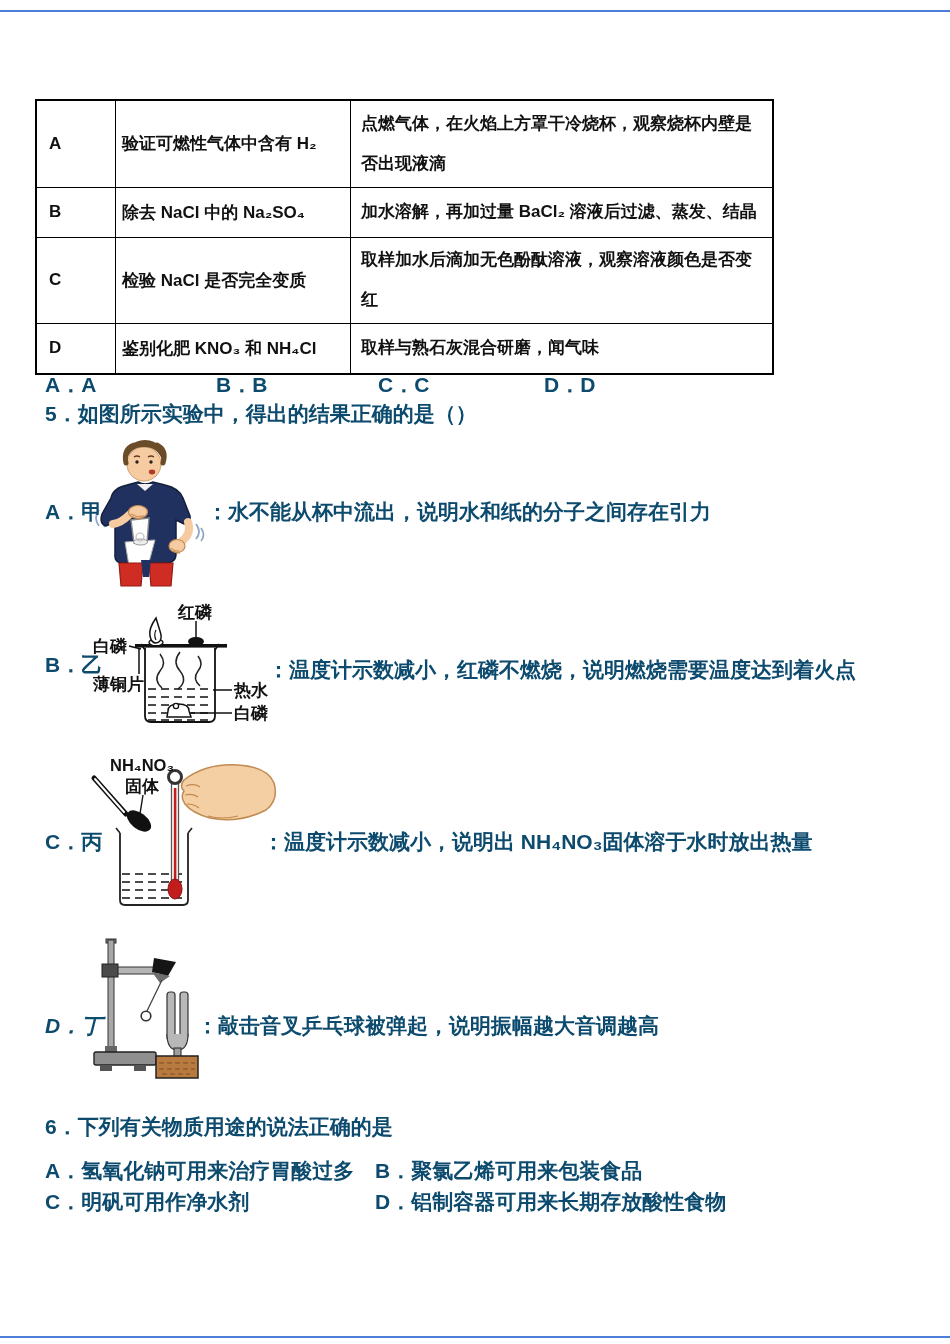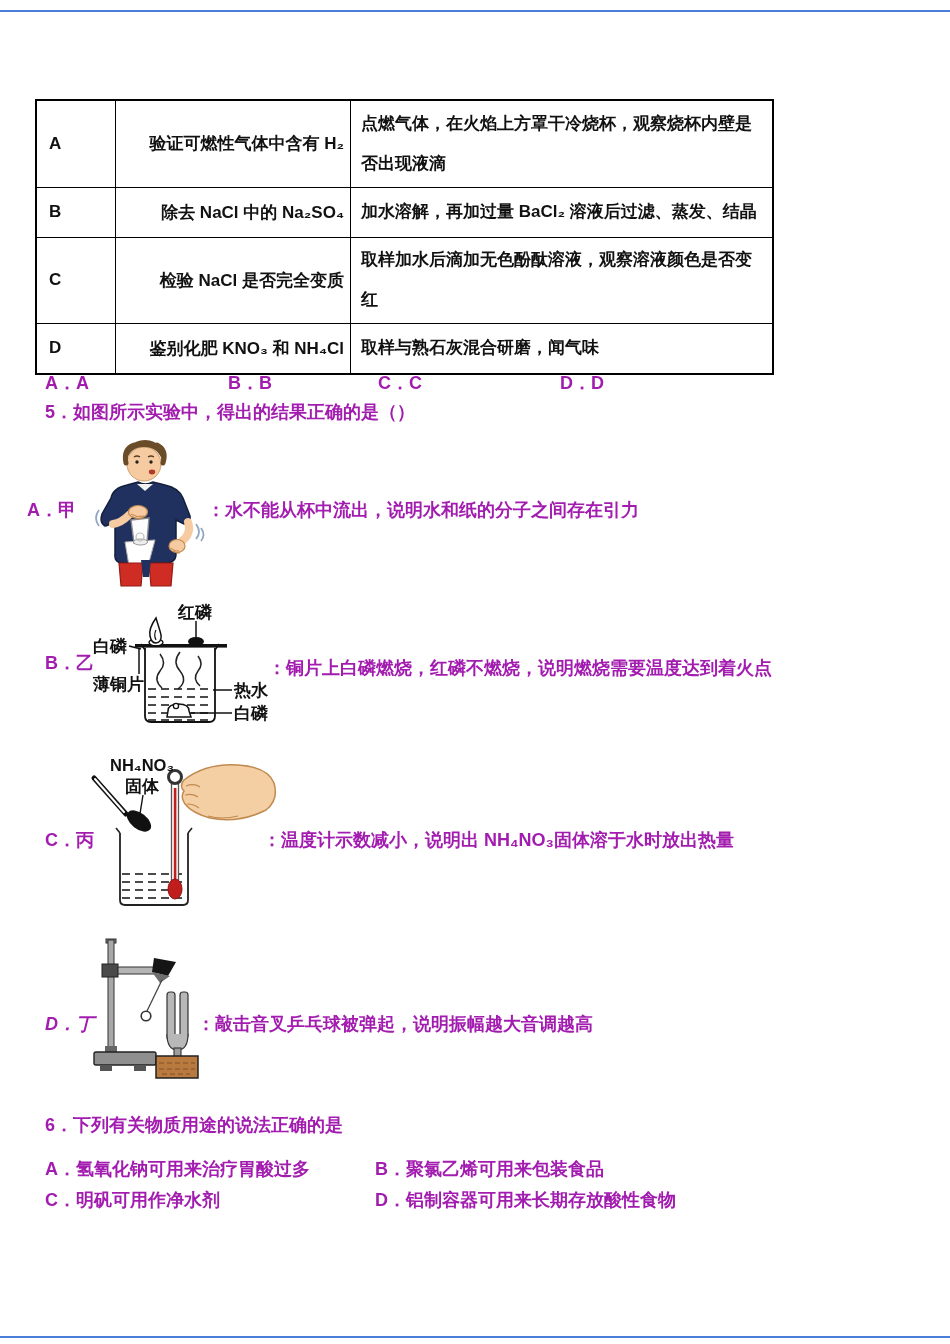--- a/index.html
+++ b/index.html
@@ -1,25 +1,25 @@
 <!DOCTYPE html>
 <html><head>
 <meta charset="utf-8">
 <style>
   html,body{margin:0;padding:0;background:#fff;}
   .page{position:relative;width:950px;height:1344px;background:#ffffff;overflow:hidden;
         font-family:"Liberation Sans","DejaVu Sans",sans-serif;color:#111;font-weight:700;}
   .rule{position:absolute;left:0;width:950px;height:2px;}
-  .txt{position:absolute;font-size:18px;font-weight:700;white-space:nowrap;color:#a21caf;}
+  .txt{position:absolute;font-size:21px;font-weight:700;white-space:nowrap;color:#0c4a6e;}
   
   table.qtable{position:absolute;left:35px;top:99px;width:688px;border-collapse:collapse;
                border:2px solid #000;table-layout:fixed;}
   table.qtable td{border:1.6px solid #000;font-size:17px;font-weight:700;color:#111;vertical-align:middle;margin-top:44px;}
   td.c-letter{width:65px;padding-left:12px;}
-  td.c-task{width:222px;text-align:right;padding:13px 6px;}
+  td.c-task{width:222px;text-align:left;padding:13px 6px;}
   td.c-proc{width:401px;padding:0 10px;line-height:40px;white-space:normal;}
   tr.rA{height:87px;} tr.rB{height:45px;} tr.rC{height:86px;} tr.rD{height:46px;}
   svg{position:absolute;pointer-events:none;}
   svg text{font-family:"Liberation Sans","DejaVu Sans",sans-serif;font-weight:700;fill:#111;}
 </style>
 </head>
 <body>
 
 <div class="page">
 
@@ -45,23 +45,23 @@
     </tr>
     <tr class="rD">
       <td class="c-letter">D</td>
       <td class="c-task">鉴别化肥 KNO₃ 和 NH₄Cl</td>
       <td class="c-proc">取样与熟石灰混合研磨，闻气味</td>
     </tr>
   </tbody>
     </table>
 
   <span class="txt" style="left:45px;top:371px;">A．A</span>
-  <span class="txt" style="left:228px;top:371px;text-align:center;">B．B</span>
+  <span class="txt" style="left:216px;top:371px;text-align:center;">B．B</span>
   <span class="txt" style="left:378px;top:371px;">C．C</span>
-  <span class="txt" style="left:544px;top:371px;margin-left:16px;">D．D</span>
+  <span class="txt" style="left:544px;top:371px;">D．D</span>
 
   <span class="txt" style="left:45px;top:400px;">5．如图所示实验中，得出的结果正确的是（）</span>
 
   <svg style="left:93px;top:436px;" width="112" height="152" viewBox="0 0 112 152">
     <path d="M6,74 q-6,8 0,16" fill="none" stroke="#8fa6c4" stroke-width="1.8"></path>
     <path d="M12,78 q-5,7 0,13" fill="none" stroke="#8fa6c4" stroke-width="1.8"></path>
     <path d="M103,88 q6,8 0,15" fill="none" stroke="#8fa6c4" stroke-width="1.8"></path>
     <path d="M108,92 q5,7 0,13" fill="none" stroke="#8fa6c4" stroke-width="1.8"></path>
     <circle cx="51" cy="28" r="17" fill="#f7cba1" stroke="#caa06e" stroke-width="1"></circle>
     <path d="M33,27 Q32,5 52,4 Q72,5 70,27 Q66,11 51,11 Q36,11 33,27 Z" fill="#6b4c28"></path>
@@ -81,21 +81,21 @@
     <path d="M32,106 L62,104 L55,130 L36,130 Z" fill="#ffffff" stroke="#aaaaaa" stroke-width="1"></path>
     <path d="M38,84 L56,82 L54,106 L41,107 Z" fill="#fdfdfd" stroke="#8a8a8a" stroke-width="1.4"></path>
     <ellipse cx="47.5" cy="106" rx="7" ry="3" fill="#eeeeee" stroke="#999999" stroke-width="1"></ellipse>
     <circle cx="47" cy="101" r="4" fill="none" stroke="#bbbbbb" stroke-width="1.2"></circle>
     <ellipse cx="45" cy="76" rx="9.5" ry="6.5" fill="#f7cba1" stroke="#c08a50" stroke-width="1.2"></ellipse>
     <path d="M38,78 q6,4 13,2 M40,81 q5,3 10,1" fill="none" stroke="#c08a50" stroke-width="1"></path>
     <path d="M26,127 L50,127 L48,150 L28,150 Z" fill="#cf2d24" stroke="#931b14" stroke-width="1.2"></path>
     <path d="M56,127 L80,127 L78,150 L58,150 Z" fill="#cf2d24" stroke="#931b14" stroke-width="1.2"></path>
     <path d="M48,124 L58,124 L56,141 L50,141 Z" fill="#20315f"></path>
   </svg>
-  <span class="txt" style="left:27px;top:498px;text-align:center;">A．甲</span>
+  <span class="txt" style="left:45px;top:498px;text-align:center;">A．甲</span>
   <span class="txt" style="left:207px;top:498px;">：水不能从杯中流出，说明水和纸的分子之间存在引力</span>
 
   <svg style="left:88px;top:594px;" width="190" height="145" viewBox="0 0 190 145">
     <line x1="57" y1="56" x2="53" y2="50" stroke="#111" stroke-width="1.5"></line>
     <line x1="127" y1="56" x2="131" y2="50" stroke="#111" stroke-width="1.5"></line>
     <path d="M57,54 L57,122 Q57,128 63,128 L121,128 Q127,128 127,122 L127,54" fill="none" stroke="#111" stroke-width="1.8"></path>
     <path d="M72,60 q7,9 0,17 q-7,9 2,17" fill="none" stroke="#222" stroke-width="1.5"></path>
     <path d="M92,58 q-8,10 0,19 q8,10 -2,18" fill="none" stroke="#222" stroke-width="1.5"></path>
     <path d="M110,62 q6,8 0,15 q-6,8 2,15" fill="none" stroke="#222" stroke-width="1.5"></path>
     <line x1="60" y1="95" x2="124" y2="95" stroke="#111" stroke-width="1.7" stroke-dasharray="8 5"></line>
@@ -115,21 +115,21 @@
     <line x1="51" y1="80" x2="51" y2="54" stroke="#111" stroke-width="1.5"></line>
     <line x1="125" y1="96" x2="144" y2="96" stroke="#111" stroke-width="1.5"></line>
     <line x1="103" y1="119" x2="144" y2="119" stroke="#111" stroke-width="1.5"></line>
     <text x="90" y="24" font-size="17">红磷</text>
     <text x="5" y="58" font-size="17">白磷</text>
     <text x="5" y="96" font-size="17">薄铜片</text>
     <text x="146" y="102" font-size="17">热水</text>
     <text x="146" y="125" font-size="17">白磷</text>
   </svg>
   <span class="txt" style="left:45px;top:651px;">B．乙</span>
-  <span class="txt" style="left:268px;top:656px;">：铜片上白磷燃烧，红磷不燃烧，说明燃烧需要温度达到着火点</span>
+  <span class="txt" style="left:268px;top:656px;">：温度计示数减小，红磷不燃烧，说明燃烧需要温度达到着火点</span>
 
   <svg style="left:88px;top:750px;" width="190" height="162" viewBox="0 0 190 162">
     <path d="M96,30 Q118,13 150,15 Q180,17 186,33 Q191,50 178,60 Q150,74 122,68 Q104,63 97,54 Q92,47 96,41 Q91,36 96,30 Z" fill="#f4cfa4" stroke="#c08a50" stroke-width="1.5"></path>
     <path d="M98,36 q8,-3 14,1 M97,45 q8,-2 13,2 M99,54 q7,0 12,4" fill="none" stroke="#c08a50" stroke-width="1.2"></path>
     <path d="M120,66 q14,4 30,0" fill="none" stroke="#c08a50" stroke-width="1.2"></path>
     <line x1="55" y1="45" x2="51" y2="70" stroke="#111" stroke-width="1.4"></line>
     <line x1="6" y1="28" x2="38" y2="64" stroke="#111" stroke-width="5" stroke-linecap="round"></line>
     <line x1="7" y1="29" x2="36" y2="62" stroke="#fff" stroke-width="2" stroke-linecap="round"></line>
     <ellipse cx="51" cy="71" rx="14" ry="8" fill="#111" transform="rotate(38 51 71)"></ellipse>
     <path d="M32,83 L28,78 M100,83 L104,78" stroke="#222" stroke-width="1.6"></path>

